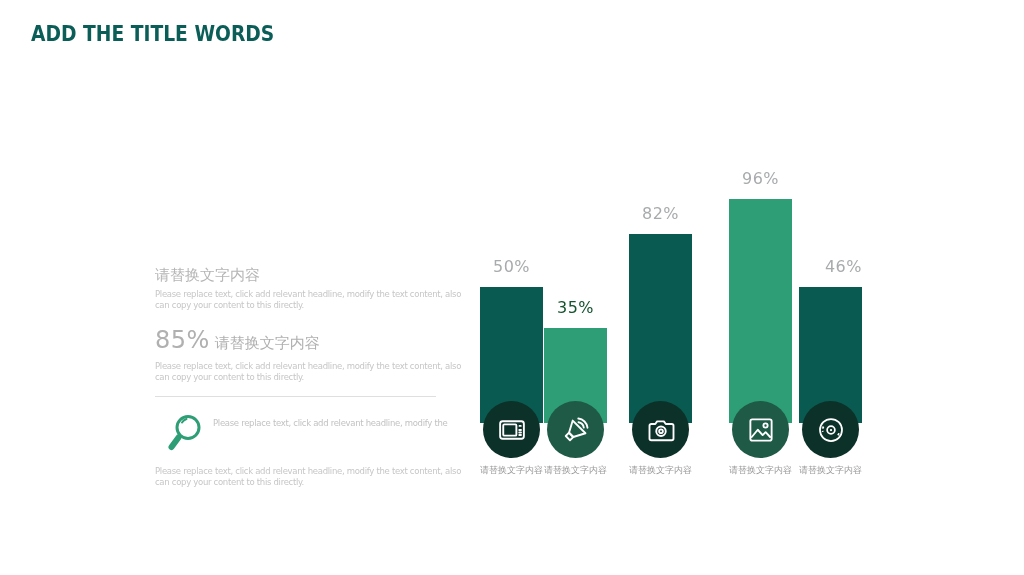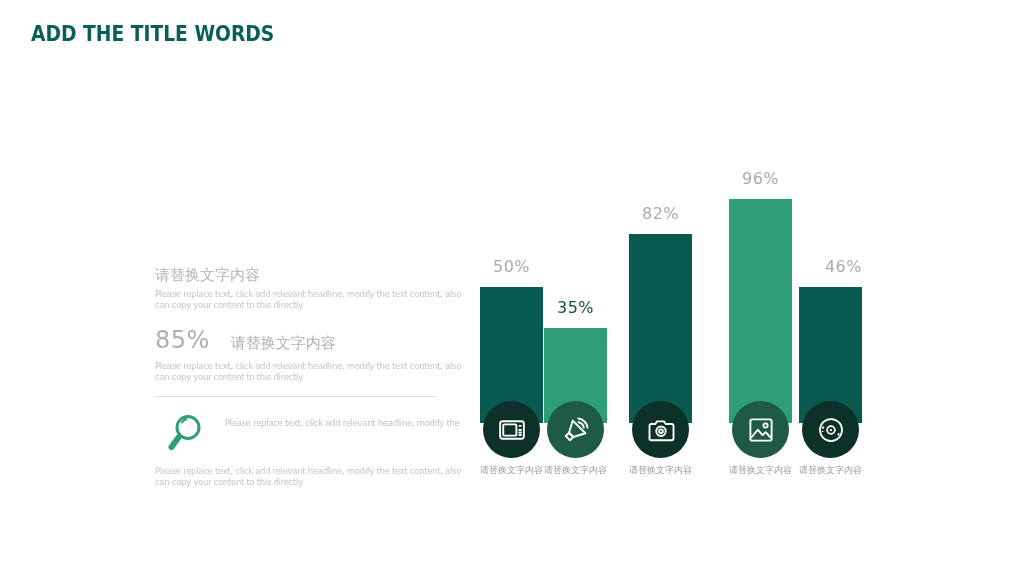--- a/index.html
+++ b/index.html
@@ -6,24 +6,24 @@
   .slide{position:relative;width:1024px;height:563px;background:#ffffff;overflow:hidden;
          font-family:"DejaVu Sans","Liberation Sans",sans-serif;}
   .title{position:absolute;left:31px;top:21px;font-size:22px;font-weight:800;
          color:#0B5E58;letter-spacing:0px;white-space:nowrap;
          transform:scaleX(0.85);transform-origin:left top;}
   .left-panel{position:absolute;left:155px;top:266px;width:300px;}
   .h1{font-size:15px;color:#B5B5B5;line-height:18px;}
   .p{font-size:8.5px;letter-spacing:-0.3px;color:#C6C6C6;line-height:11px;margin-top:5px;}
   .p div{white-space:nowrap;}
   .h2{margin-top:16px;color:#B0B0B0;display:flex;align-items:baseline;line-height:26px;}
-  .pct{font-size:24px;margin-right:21px;letter-spacing:0.5px;}
+  .pct{font-size:24px;margin-right:5px;letter-spacing:0.5px;}
   .h2t{font-size:15px;}
   .divider{margin-top:13px;width:281px;border-top:1px solid #DFDFDF;height:0;}
-  .icon-row{margin-top:17px;display:flex;align-items:flex-start;gap:12px;}
+  .icon-row{margin-top:17px;display:flex;align-items:flex-start;}
   .mag{flex:0 0 auto;margin-left:10px;}
   .iconp{margin-left:10px;margin-top:4px;color:#C2C2C2;}
   .p4{margin-top:14px;}
   
   .chart{position:absolute;left:0;top:0;width:1024px;height:575px;}
   .col{position:absolute;top:0;width:63px;height:575px;}
   .vlabel{position:absolute;left:0;width:100%;text-align:center;font-size:16px;
           color:#A8ABAD;letter-spacing:0.5px;line-height:19px;}
   .bar{position:absolute;bottom:152px;left:0;width:100%;}
   .icircle{position:absolute;top:401px;left:3px;width:57px;height:57px;border-radius:50%;

